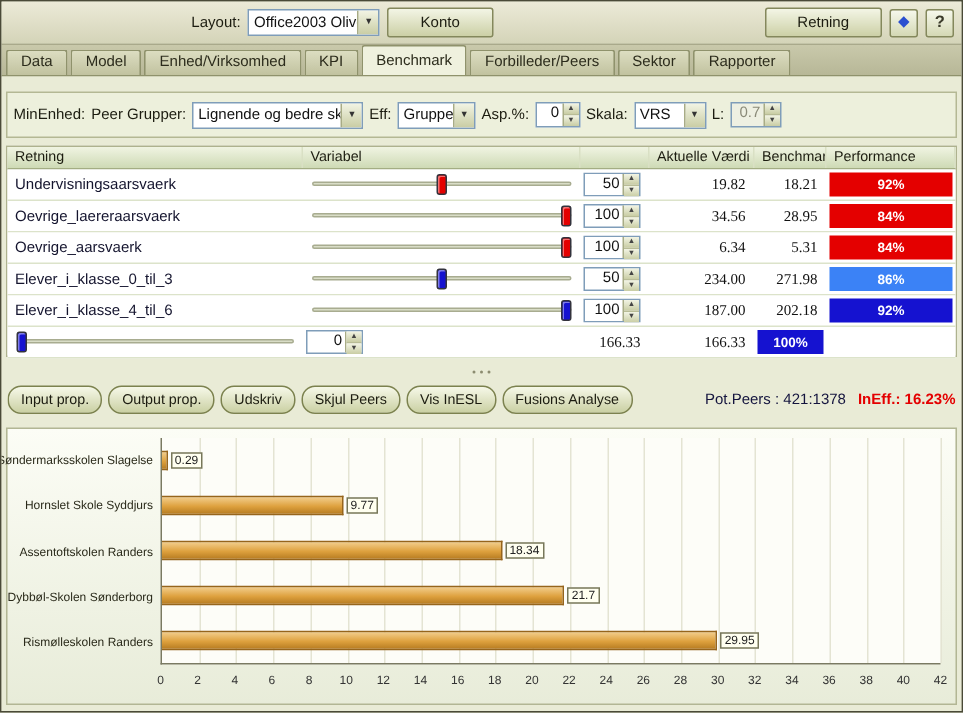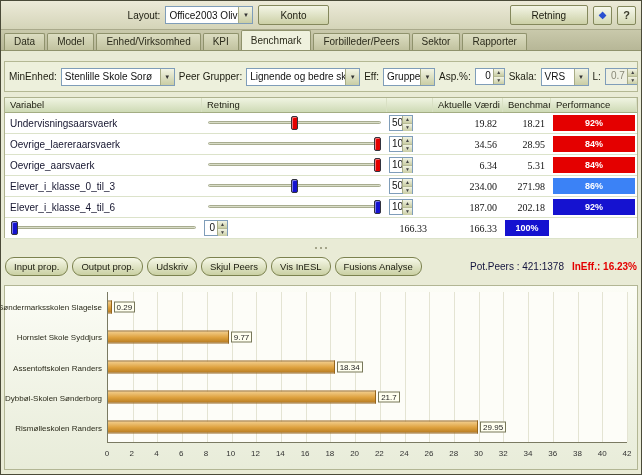--- a/index.html
+++ b/index.html
@@ -66,21 +66,21 @@
   .cell { overflow:hidden; white-space:nowrap; }
   .c-var { padding-left:5px; color:#14142e; }
   .num { text-align:right; padding-right:6px; color:#111;font-family:Liberation Serif, serif; }
   .c-slider { position:relative; height:100%; }
   .slider { position:absolute; inset:2px 6px; }
   .strack { position:absolute; left:0; right:0; top:50%; height:3px; margin-top:-2px;
     background:#d9ddc7; border:1px solid #a8ac90; border-radius:2px; }
   .shandle { position:absolute; top:50%; margin-top:-7px; width:7px; height:14px;
     border:1px solid #33333d; border-radius:2px; box-shadow:inset 1px 1px 0 rgba(255,255,255,.45); }
   .c-spin { display:flex; padding-left:2px; }
-  .c-spin .spin { width:24px; height:16px; }
+  .c-spin .spin { width:38px; height:16px; }
   .c-perf { height:100%; padding:2px; }
   .perfbar { height:100%; color:#fff; font-weight:bold; font-size:9px;
     display:flex; align-items:center; justify-content:center; }
 
   
   .splitter { position:absolute; left:0; top:192px; right:0; height:9px;
     display:flex; align-items:center; justify-content:center; }
   .dots { width:2px; height:2px; border-radius:50%; background:#8c8c70;
     box-shadow:-5px 0 0 #8c8c70, 5px 0 0 #8c8c70; }
 
@@ -137,24 +137,20 @@
       <div class="tab active">Benchmark</div>
       <div class="tab">Forbilleder/Peers</div>
       <div class="tab">Sektor</div>
       <div class="tab">Rapporter</div>
     </div>
 
   <div class="panel">
 
     <div class="filterbar">
       <span class="lbl">MinEnhed:</span>
-      <div class="combo w114">
-        <span class="combo-val">Stenlille Skole Sorø</span>
-        <span class="combo-btn">▼</span>
-      </div>
       <span class="lbl">Peer Grupper:</span>
       <div class="combo w114">
         <span class="combo-val">Lignende og bedre skoler (</span>
         <span class="combo-btn">▼</span>
       </div>
       <span class="lbl">Eff:</span>
       <div class="combo w52">
         <span class="combo-val">Grupper</span>
         <span class="combo-btn">▼</span>
       </div>
@@ -177,22 +173,22 @@
         <span class="spinbtns">
             <i>▲</i>
             <i>▼</i>
           </span>
       </div>
 
     </div>
 
     <div class="table">
       <div class="thead">
+        <div class="hcell">Retning</div>
         <div class="hcell">Variabel</div>
-        <div class="hcell">Retning</div>
         <div class="hcell"></div>
         <div class="hcell right">Aktuelle Værdi</div>
         <div class="hcell right">Benchmark</div>
         <div class="hcell">Performance</div>
       </div>
       <div>
           <div class="trow">
             <div class="cell c-var">Undervisningsaarsvaerk</div>
             <div class="cell c-slider">
               <div class="slider">

